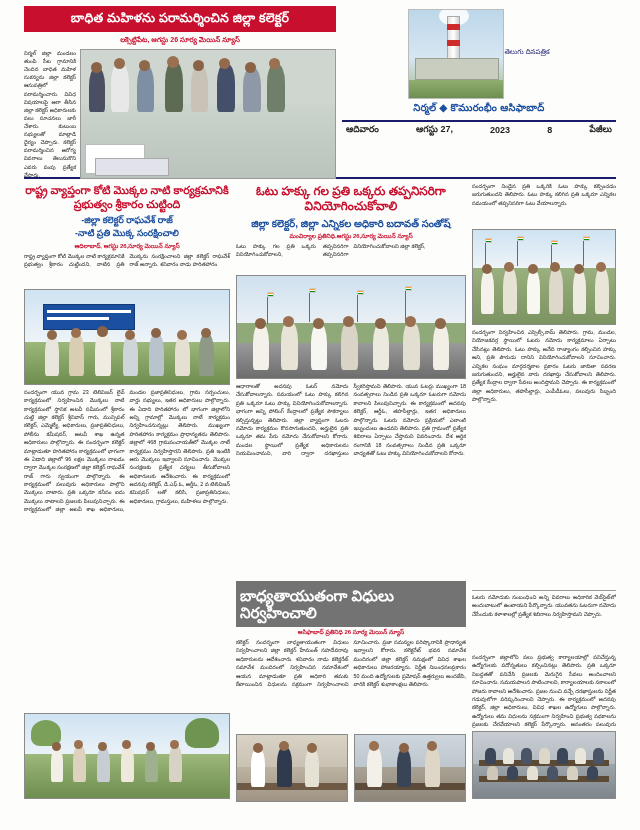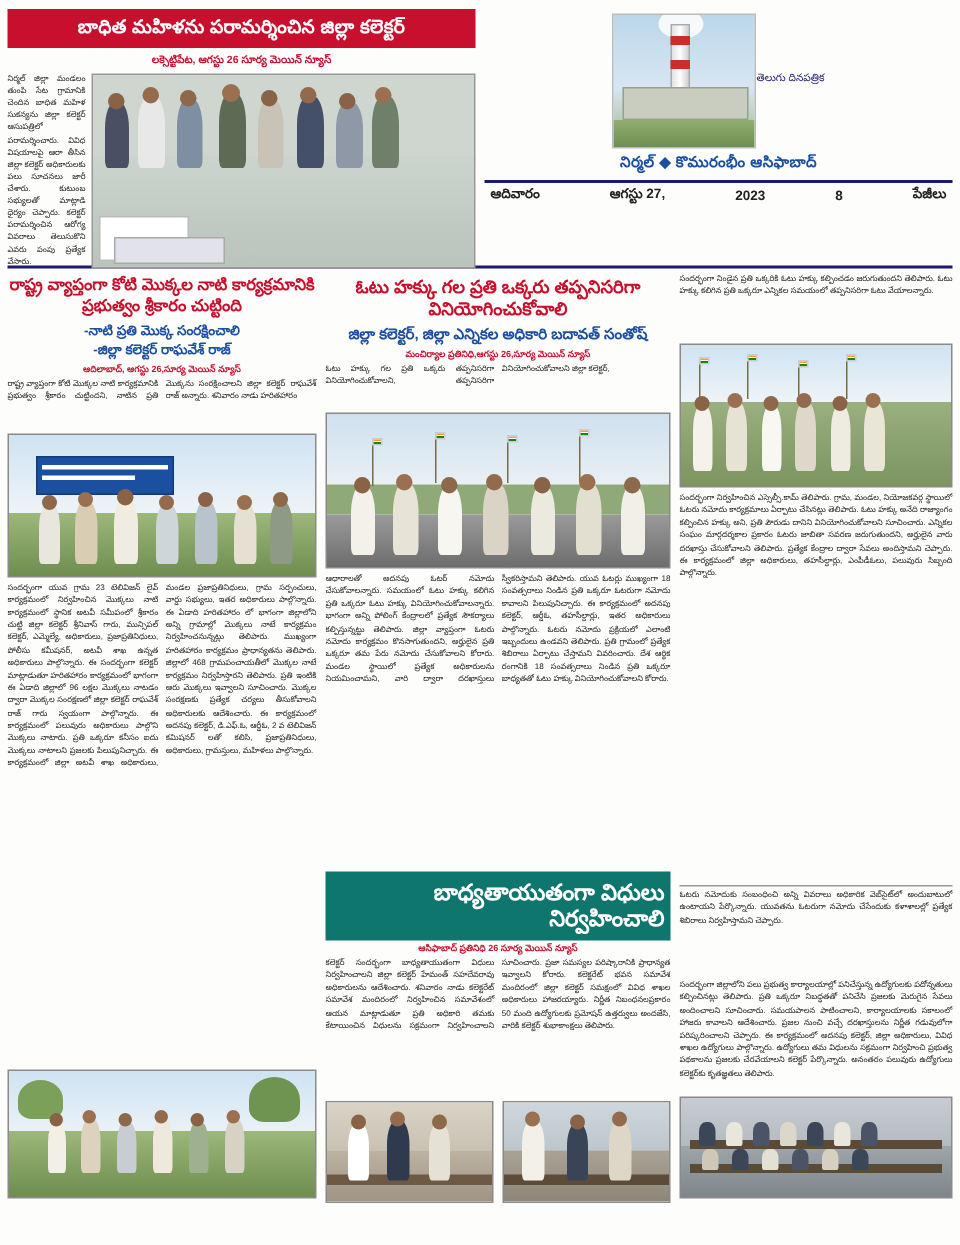--- a/index.html
+++ b/index.html
@@ -6,21 +6,21 @@
   html, body {
     width: 640px; height: 830px;
     background: #ffffff;
     font-family: "Liberation Sans", sans-serif;
     overflow: hidden;
   }
   .page {
     position: relative;
     width: 640px; height: 830px;
     background: #fdfdfb;
-    padding: 6px 5px;
+    padding: 6px 24px;
   }
 
   
   .masthead {
     display: flex;
     gap: 6px;
     height: 168px;
   }
   .mast-left {
     width: 312px;
@@ -216,23 +216,23 @@
   .road { position:absolute; left:0; right:0; bottom:0; height:34%;
          background: linear-gradient(#9a9a9a,#6d6d6d); }
   .flag {
     position:absolute; width:7px; height:5px;
     background: linear-gradient(#ff9933 33%, #ffffff 33% 66%, #138808 66%);
     border:0.4px solid #ccc;
   }
   .pole { position:absolute; width:0.8px; background:#7a6a4a; }
 
   .banner-red {
-    background: #0f766e;
+    background: #737373;
     color: #fff;
-    text-align: right;
+    text-align: left;
     padding: 6px 4px;
   }
   .banner-red .l1 { font-size: 15px; font-weight: bold; line-height: 1.15; }
   .banner-red .l2 { font-size: 11px; font-weight: bold; line-height: 1.3; margin-top: 2px;}
 
   .indoor {
     position:absolute; inset:0;
     background: linear-gradient(#e6e0d4,#cfc8ba);
   }
   .indoor-wall { position:absolute; left:0; right:0; top:0; height:48%;
@@ -306,22 +306,22 @@
       </div>
     </div>
   </div>
 
   <div class="hr-dark"></div>
 
   <div class="content">
 
     <div class="col-left">
       <div class="hl-red">రాష్ట్ర వ్యాప్తంగా కోటి మొక్కల నాటి కార్యక్రమానికి ప్రభుత్వం శ్రీకారం చుట్టింది</div>
+      <div class="hl-blue">-జిల్లా కలెక్టర్ రాఘవేశ్ రాజ్</div>
       <div class="hl-blue">-నాటి ప్రతి మొక్క సంరక్షించాలి</div>
-      <div class="hl-blue">-జిల్లా కలెక్టర్ రాఘవేశ్ రాజ్</div>
       <div class="byline">ఆదిలాబాద్, ఆగస్టు 26,సూర్య మెయిన్ న్యూస్</div>
       <div class="body-text body-2col" style="height:34px;">రాష్ట్ర వ్యాప్తంగా కోటి మొక్కల నాటి కార్యక్రమానికి ప్రభుత్వం శ్రీకారం చుట్టిందని, నాటిన ప్రతి మొక్కను సంరక్షించాలని జిల్లా కలెక్టర్ రాఘవేశ్ రాజ్ అన్నారు. శనివారం నాడు హరితహారం</div>
 
       <div class="photo" style="height:96px;">
         <div class="sky"></div>
         <div class="grass"></div>
         <div style="position:absolute;left:18px;top:14px;width:92px;height:26px;background:#1b4fa0;border:1px solid #123a78;"></div>
         <div style="position:absolute;left:22px;top:20px;width:84px;height:3px;background:#fff;"></div>
         <div style="position:absolute;left:22px;top:27px;width:62px;height:3px;background:#fff;"></div>
         <div class="ph-person" style="left:20px;top:46px;width:14px;height:40px;background:#e9e6de;"></div>

